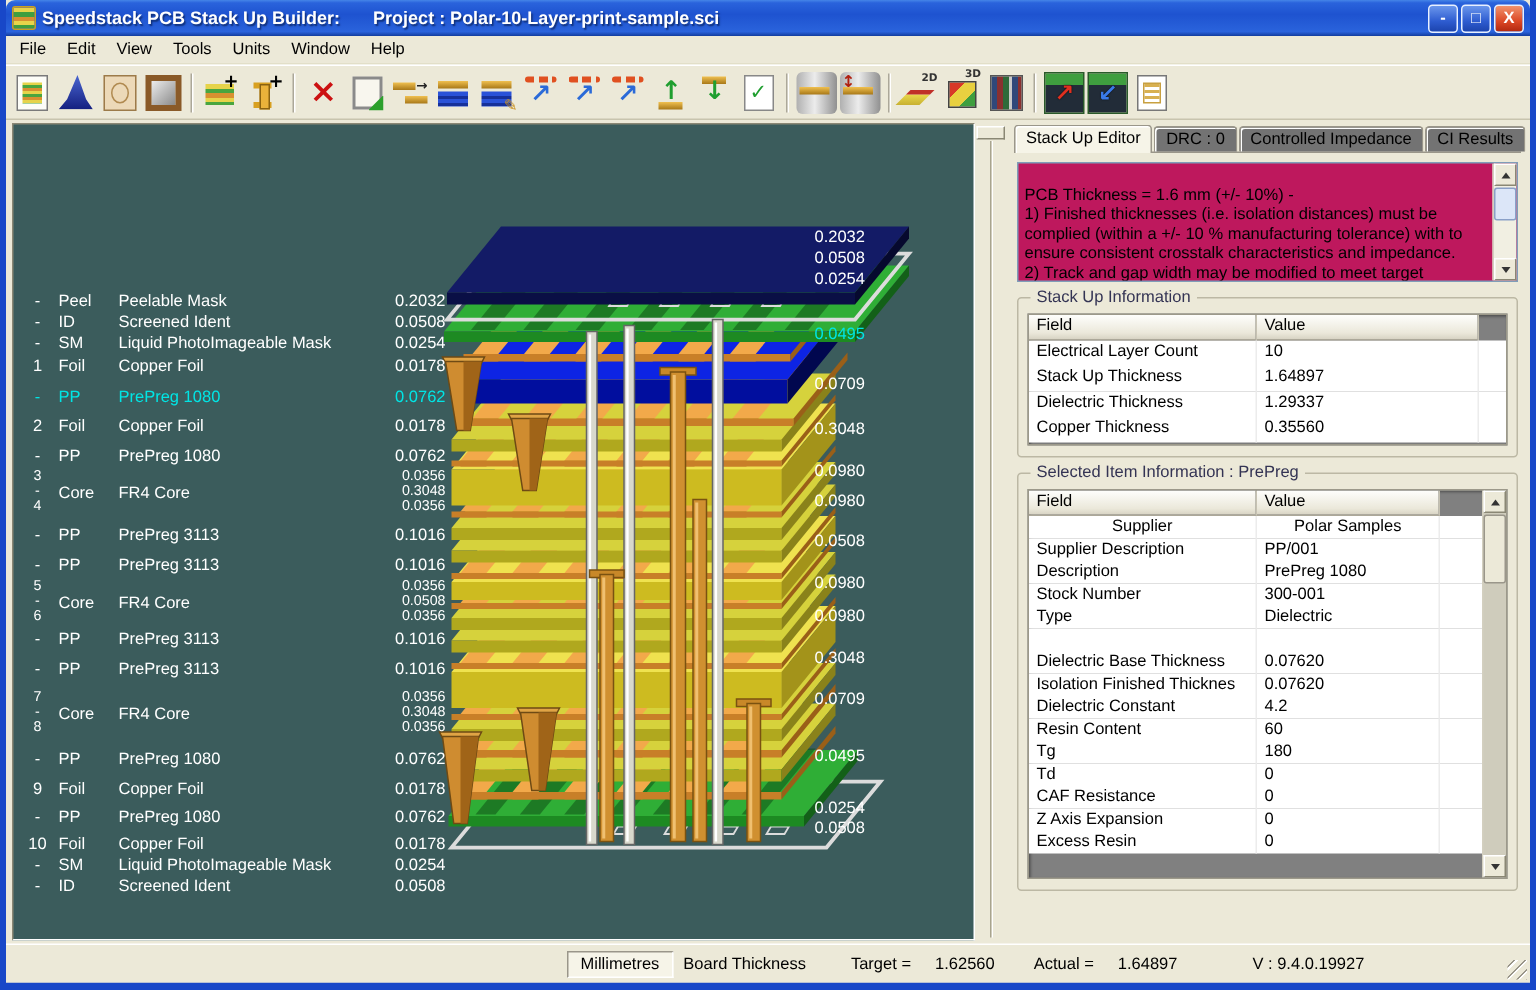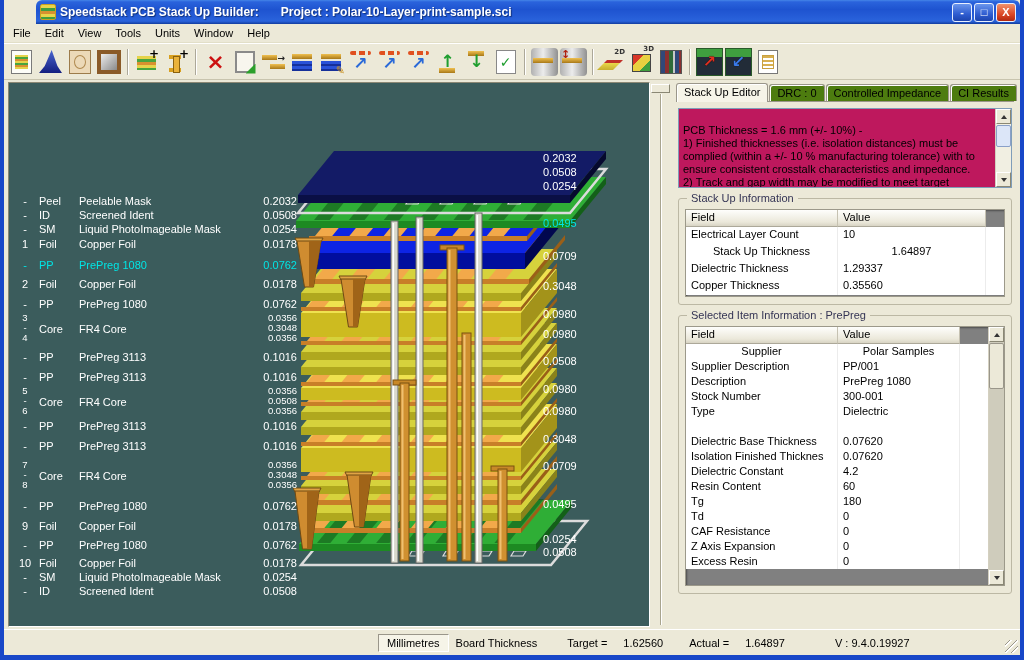--- a/index.html
+++ b/index.html
@@ -6,21 +6,21 @@
   html,body { width:1024px; height:660px; overflow:hidden; background:#000; }
   body { font-family:"Liberation Sans","DejaVu Sans",sans-serif; }
 
   .window{ width:1024px; height:660px; display:flex; flex-direction:column;
     border-left:4px solid #1847c8; border-right:4px solid #1847c8; border-bottom:5px solid #1847c8;
     background:#ece9d8; }
 
   
   .titlebar{ height:24px; flex:0 0 24px; display:flex; align-items:center; padding:0 4px;
     background:linear-gradient(180deg,#4585e8 0%,#2a63dc 8%,#1e53d0 40%,#2a63dc 88%,#123c9e 100%);
-    border-radius:6px 6px 0 0;margin-left:32px; }
+    border-radius:6px 6px 0 0; }
   .title-icon{ width:16px; height:16px; margin-right:4px; border:1px solid #c8a020; border-radius:2px;
     background:repeating-linear-gradient(180deg,#e8d44a 0 3px,#3f9e3f 3px 6px,#d89030 6px 9px); }
   .title-text{ color:#fff; font-weight:bold; font-size:12px; text-shadow:1px 1px 1px #10307a; margin-right:22px; white-space:nowrap; }
   .win-btns{ margin-left:auto; display:flex; gap:2px; }
   .wbtn{ width:20px; height:19px; border-radius:3px; border:1px solid #e8f0ff; color:#fff; font-size:11px; font-weight:bold;
     display:flex; align-items:center; justify-content:center;
     background:linear-gradient(180deg,#6a96ec,#2e5cd0 60%,#1c44ae); }
   .wbtn.close{ background:linear-gradient(180deg,#f0926c,#dc4826 60%,#b22810); }
 
   
@@ -107,21 +107,21 @@
   .meas.sel{ color:#00e5e5; }
 
   .splitter{ width:22px; flex:0 0 22px; position:relative; }
   .splitter::after{ content:""; position:absolute; left:10px; top:14px; bottom:4px; width:1px; background:#a8a48e; box-shadow:1px 0 0 #fff; }
   .splitter-grip{ position:absolute; left:1px; top:4px; width:19px; height:9px; background:#ece9d8;
     border:1px solid #fff; border-right-color:#8a8774; border-bottom-color:#8a8774; }
 
   
   .panel{ flex:1 1 auto; padding-top:3px; min-width:0; }
   .tabs{ display:flex; margin:0 6px 0 4px; border-bottom:1px solid #9a968a; height:19px; align-items:flex-end; }
-  .tab{ font-size:11px; padding:2px 7px 2px; margin-right:1px; background:#4d7c0f; color:#000;
+  .tab{ font-size:11px; padding:2px 7px 2px; margin-right:1px; background:#737373; color:#000;
     border:1px solid #9a968a; border-bottom:none; border-radius:3px 3px 0 0; box-shadow:inset 1px 1px 0 #fff; white-space:nowrap; }
   .tab.active{ background:#f6f4e8; padding-bottom:4px; margin-bottom:-1px; }
 
   .notes{ position:relative; margin:6px 8px 4px 6px; height:80px; background:#be185d; border:1px solid #7f9db9;
     font-size:11px; line-height:13px; color:#000; padding:2px 20px 2px 4px; white-space:pre-line; overflow:hidden; }
 
   .sbar{ position:absolute; right:0; top:0; bottom:0; width:16px; background:#f1efe2; border-left:1px solid #d4d0c0; }
   .sb-btn{ position:absolute; left:0; width:15px; height:15px; background:#ece9d8;
     border:1px solid #fff; border-right-color:#8a8774; border-bottom-color:#8a8774; }
   .sb-btn::after{ content:""; position:absolute; left:4px; }
@@ -712,21 +712,21 @@
         <span class="grp-title">Stack Up Information</span>
         <div class="tablewrap" style="height:88px;" id="tbl1">
             <div class="thead">
               <div class="th t-field">Field</div>
               <div class="th t-val" style="flex: 0 0 148px; width: 148px;">Value</div>
             </div>
             <div class="tr" style="height: 17px;">
               <div class="td t-field">Electrical Layer Count</div>
               <div class="td t-val" style="width: 148px; flex: 0 0 148px;">10</div>
             </div>
-            <div class="tr" style="height: 17px; text-align: center;">
+            <div class="tr" style="height: 17px;">
               <div class="td t-field">Stack Up Thickness</div>
               <div class="td t-val" style="width: 148px; flex: 0 0 148px;">1.64897</div>
             </div>
             <div class="tr" style="height: 17px;">
               <div class="td t-field">Dielectric Thickness</div>
               <div class="td t-val" style="width: 148px; flex: 0 0 148px;">1.29337</div>
             </div>
             <div class="tr" style="height: 17px;">
               <div class="td t-field">Copper Thickness</div>
               <div class="td t-val" style="width: 148px; flex: 0 0 148px;">0.35560</div>

